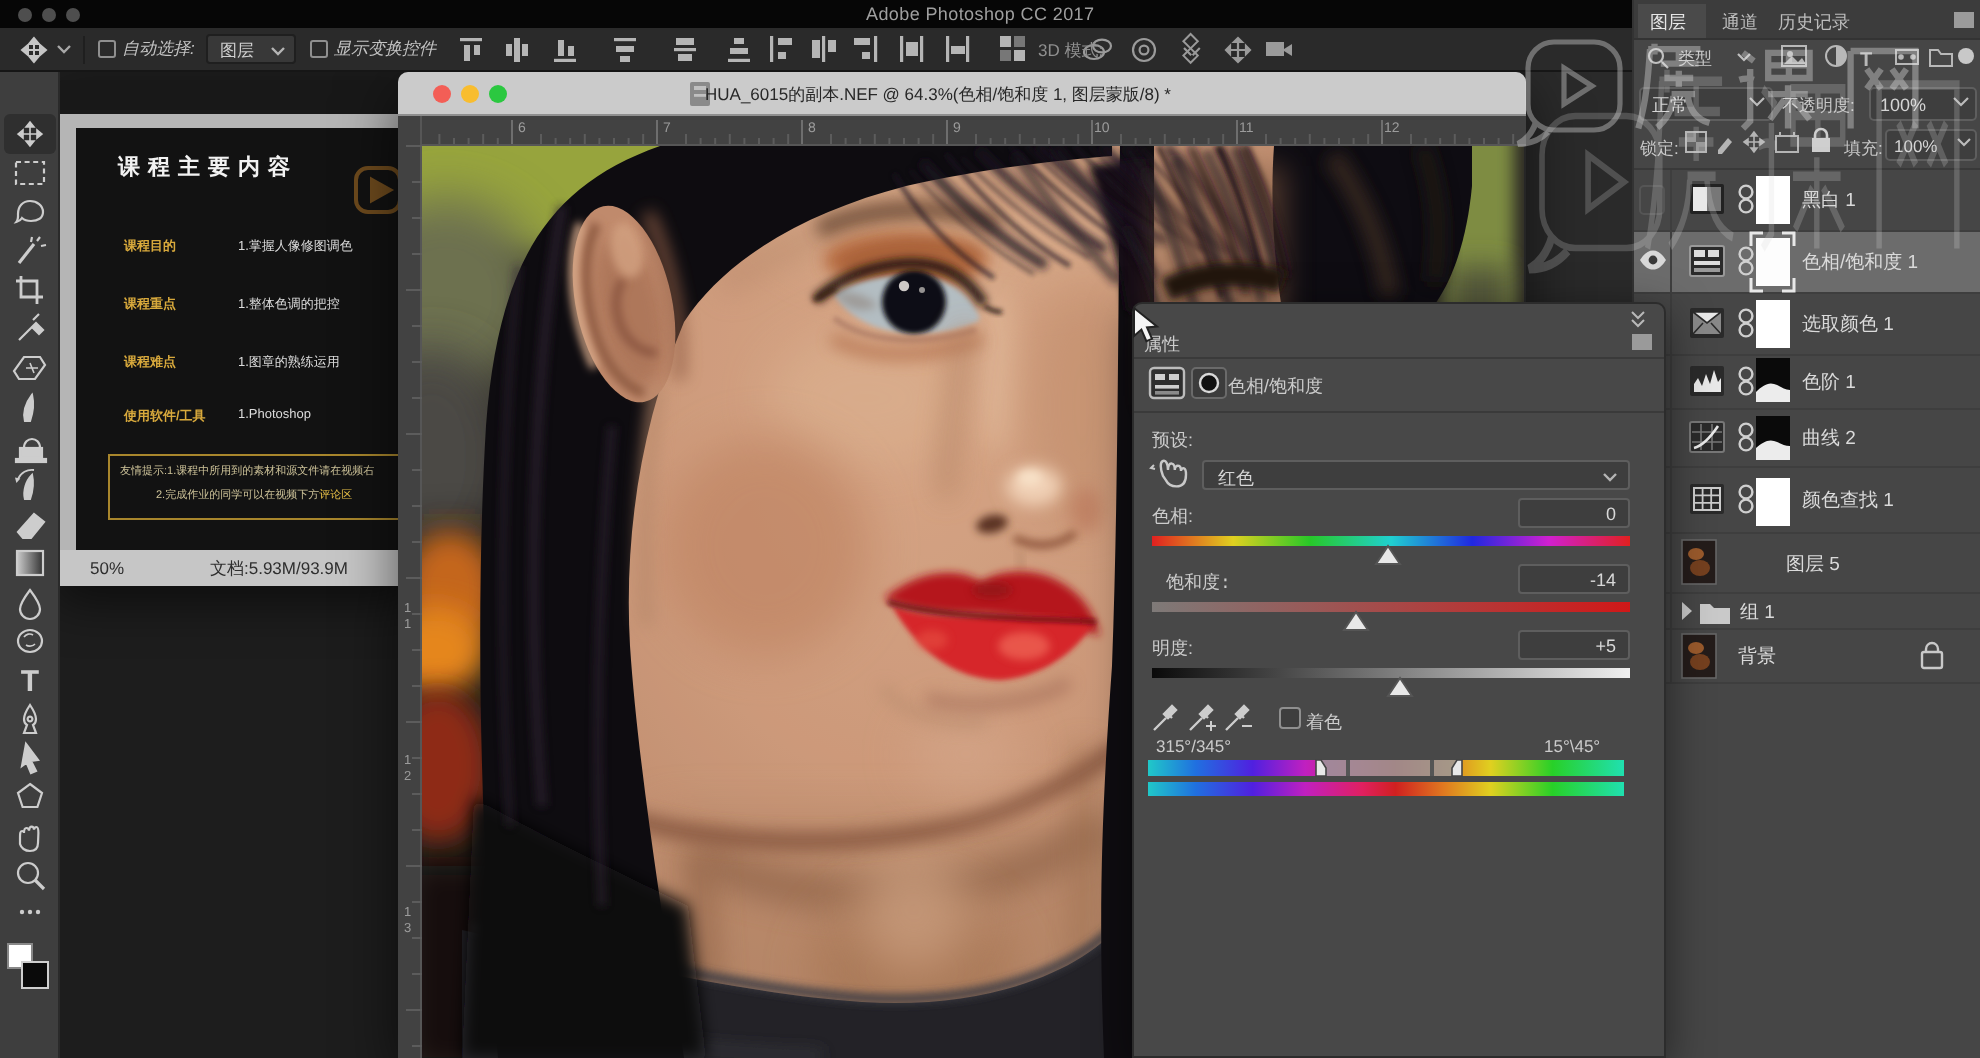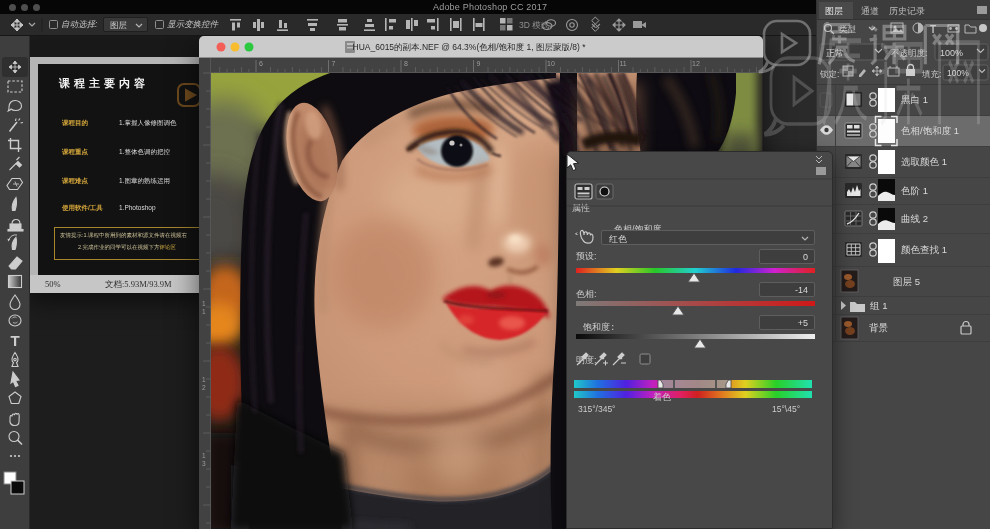--- a/index.html
+++ b/index.html
@@ -21,33 +21,33 @@
 
 #workbg{left:30px;top:36px;width:182px;height:493px;background:#1d1d1d;}
 
 #bgwin{left:28px;top:40px;width:181px;height:253px;background:#181818;box-shadow:0 8px 24px rgba(0,0,0,.55);border-radius:4px 4px 0 0;}
 #bgwin .tbar{position:absolute;left:0;top:0;width:100%;height:17px;background:#c9c9c9;border-radius:4px 4px 0 0;border-bottom:1px solid #9a9a9a;}
 #bgwin .tbar .d{position:absolute;top:5px;width:7px;height:7px;border-radius:50%;background:#9a9a9a;}
 #bgwin .title{position:absolute;left:68px;top:4px;font-size:8px;color:#4a4a4a;}
 #bgwin .ruler{position:absolute;left:10px;top:17px;width:171px;height:7px;background:#b5b5b5;}
 #bgwin .vruler{position:absolute;left:0;top:17px;width:10px;height:218px;background:#b5b5b5;}
 #slide{position:absolute;left:10px;top:24px;width:171px;height:211px;background:#121212;overflow:hidden;}
-#bgwin .sbar{position:absolute;left:0;top:235px;width:100%;height:18px;background:#c6c6c6;color:#2e2e2e;font-size:8.5px;font-family:Liberation Serif, serif;}
+#bgwin .sbar{position:absolute;left:0;top:235px;width:100%;height:18px;background:#c6c6c6;color:#2e2e2e;font-size:8.5px;}
 
 #fwin{left:199px;top:36px;width:564px;height:493px;background:#424242;box-shadow:0 10px 30px rgba(0,0,0,.6);border-radius:5px 5px 0 0;}
 #fwin .tbar{position:absolute;left:0;top:0;width:100%;height:22px;background:#cbcbcb;border-radius:5px 5px 0 0;border-bottom:1px solid #8f8f8f;}
 #fwin .title{position:absolute;left:0;top:6px;width:100%;text-align:center;font-size:8.5px;color:#282828;}
 #hruler{position:absolute;left:12px;top:22px;width:552px;height:15px;background:#424242;border-bottom:1px solid #565656;}
 #vruler{position:absolute;left:0;top:22px;width:12px;height:471px;background:#424242;border-right:1px solid #565656;}
 #canvas{position:absolute;left:12px;top:37px;width:552px;height:456px;background:#262626;overflow:hidden;}
 
 #dock{left:816px;top:0;width:174px;height:529px;background:#464646;border-left:1px solid #333;}
 
 #props{left:566px;top:151px;width:267px;height:378px;background:#484848;border:1px solid #2c2c2c;border-radius:5px 5px 0 0;box-shadow:0 6px 22px rgba(0,0,0,.5);}
-#props .lab{position:absolute;font-size:9px;color:#cccccc;margin-top:36px;}
+#props .lab{position:absolute;font-size:9px;color:#cccccc;}
 #props .box{position:absolute;background:#3e3e3e;border:1px solid #5e5e5e;border-radius:2px;color:#d6d6d6;font-size:9px;}
 #props .val{position:absolute;background:#3e3e3e;border:1px solid #5e5e5e;border-radius:2px;color:#d8d8d8;font-size:9px;text-align:right;}
 
 </style></head>
 <body>
 <div id="stage">
   <div class="abs" id="menubar">
     <span class="dot" style="left:9px"></span>
       <span class="dot" style="left:21px"></span>
       <span class="dot" style="left:33px"></span>

